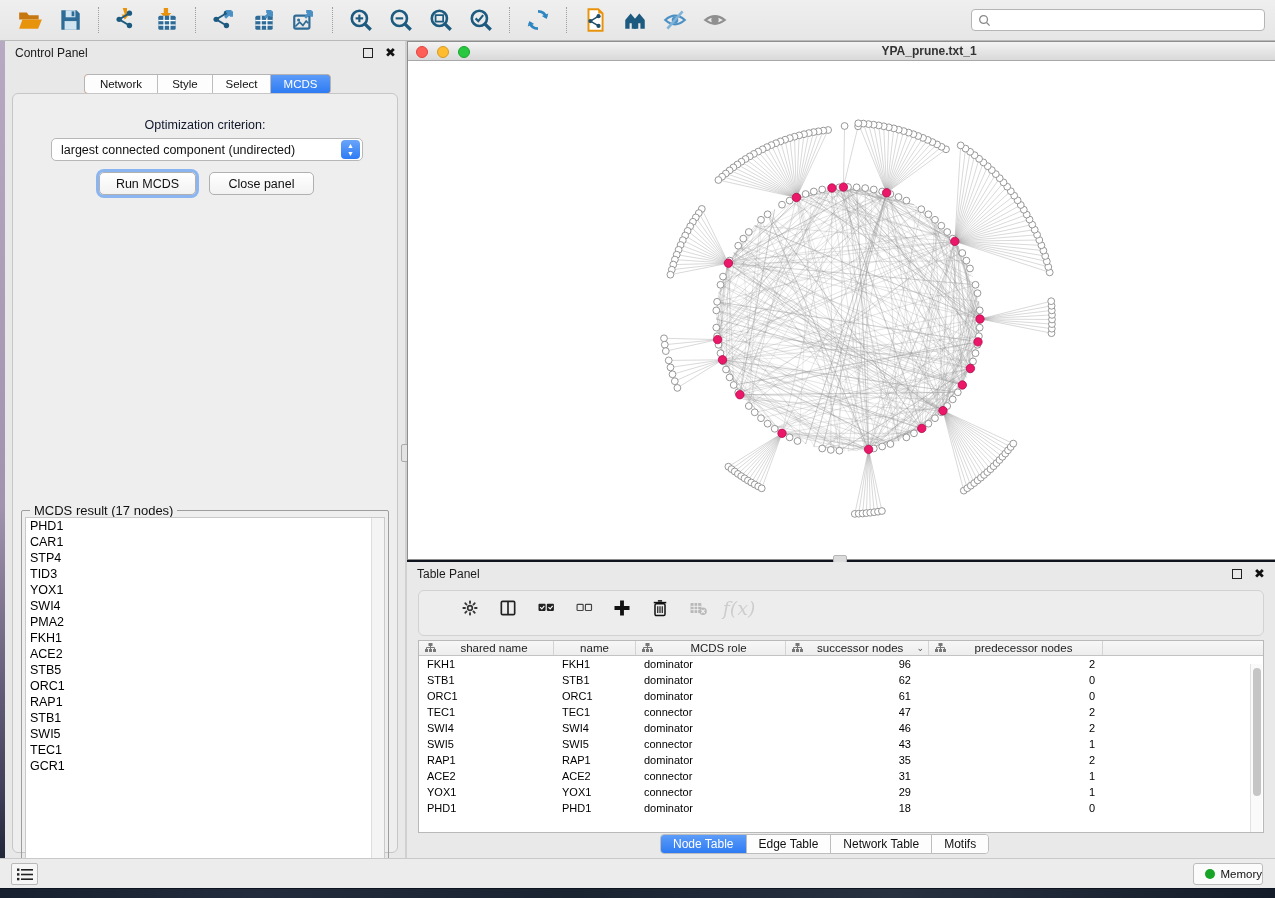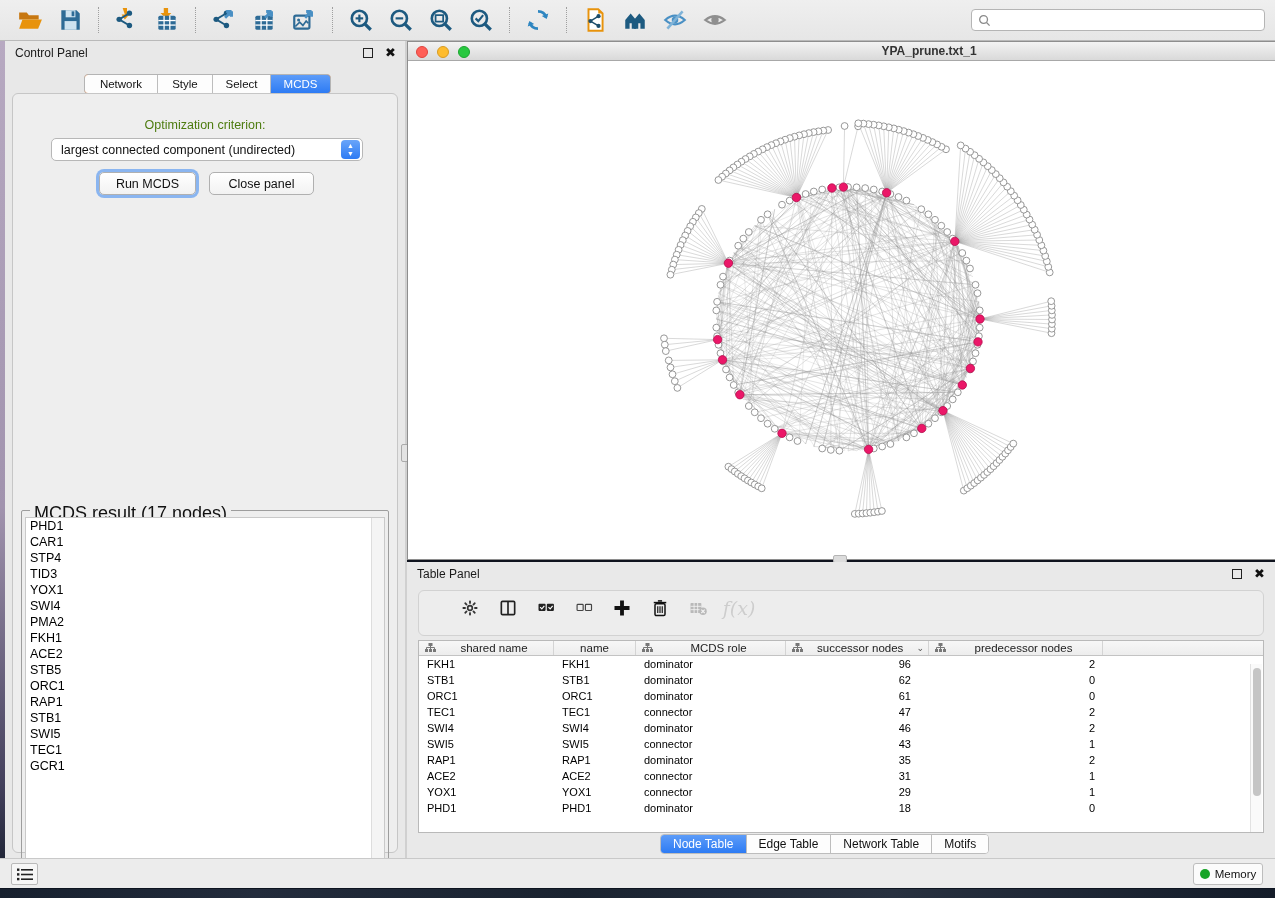--- a/index.html
+++ b/index.html
@@ -35,36 +35,36 @@
   .float-ico { width:10px; height:10px; border:1.5px solid #222; margin-right:12px; }
   .close-ico { font-size:13px; font-weight:bold; color:#111; line-height:10px; }
   #cp-tabs { position:absolute; left:79px; top:33px; height:20px; display:flex;
     border:1px solid #b4b4b4; border-radius:4px; overflow:hidden; background:#f97316; }
   .seg { display:flex; align-items:center; justify-content:center; font-size:11.5px; color:#111;
     border-right:1px solid #bdbdbd; background:#fdfdfd; cursor:default; }
   .seg:last-child { border-right:none; }
   .seg.sel { background:linear-gradient(#5d9cf8,#2d7bf4); color:#fff; }
   #cp-inner { position:absolute; left:7px; top:52px; width:386px; height:760px;
     background:#eeeeee; border:1px solid #c6c6c6; border-radius:6px; }
-  #criterion-label { position:absolute; left:0; top:24px; width:100%; text-align:center; font-size:12.5px; color:#4d7c0f; }
+  #criterion-label { position:absolute; left:0; top:24px; width:100%; text-align:center; font-size:12.5px; color:#0f172a; }
   #criterion-select { position:absolute; left:38px; top:44px; width:312px; height:23px; background:#fff;
     border:1px solid #b7b7b7; border-radius:5px; display:flex; align-items:center; font-size:12.5px; color:#111; }
   #criterion-select .val { flex:1; padding-left:9px; white-space:nowrap; overflow:hidden; }
   #criterion-select .stepper { width:19px; height:19px; margin-right:2px; border-radius:4px;
     background:linear-gradient(#6aa5f9,#2d7bf4); color:#fff; font-size:7px; line-height:8px;
     display:flex; flex-direction:column; align-items:center; justify-content:center; }
   .push-btn { position:absolute; top:78px; height:23px; background:linear-gradient(#ffffff,#f2f2f2);
     border:1px solid #b0b0b0; border-radius:5px; font-size:12.5px; color:#111;
     display:flex; align-items:center; justify-content:center; cursor:default; }
   #run-btn { left:86px; width:97px; box-shadow:0 0 0 3px rgba(120,170,240,.85); }
   #closepanel-btn { left:196px; width:105px; }
   #mcds-result { position:absolute; left:8px; top:416px; width:368px; height:368px;
     border:1px solid #9d9d9d; border-radius:2px; }
   #mcds-result-legend { position:absolute; left:8px; top:-8px; background:#eeeeee; padding:0 4px;
-    font-size:18px; color:#111; }
+    font-size:13px; color:#111; }
   #mcds-list { position:absolute; left:3px; top:6px; right:3px; bottom:3px; background:#fff;
     border:1px solid #c9c9c9; overflow:hidden; }
   #mcds-scroll { position:absolute; right:0; top:0; width:13px; height:100%; background:#f4f4f4; border-left:1px solid #ddd; }
   .mcds-item { font-size:12.5px; color:#000; line-height:16px; padding-left:4px; }
 
   
   #network-window { position:absolute; left:407px; top:41px; width:1044px; height:519px;
     border:1px solid #8e8e8e; background:#fff; }
   #net-titlebar { height:19px; background:linear-gradient(#f3f3f3,#d9d9d9); border-bottom:1px solid #a8a8a8;
     position:relative; display:flex; align-items:center; justify-content:center; }
@@ -105,21 +105,21 @@
   #tp-tabs { position:absolute; left:253px; top:272px; height:20px; display:flex;
     border:1px solid #bdbdbd; border-radius:4px; overflow:hidden; background:#fff; }
   #tp-tabs .seg { font-size:12px; padding:8px 12px; }
 
   
   #status-bar { position:absolute; left:0; top:858px; width:1275px; height:30px;
     background:#ececec; border-top:1px solid #c9c9c9; }
   #list-btn { position:absolute; left:11px; top:4px; width:27px; height:22px; background:#f6f6f6;
     border:1px solid #b9b9b9; border-radius:2px; display:flex; align-items:center; justify-content:center; }
   #memory-btn { position:absolute; right:12px; top:4px; width:70px; height:22px; background:#fbfbfb;
-    border:1px solid #bdbdbd; border-radius:3px; display:flex; align-items:center; justify-content:center;
+    border:1px solid #bdbdbd; border-radius:3px; display:flex; align-items:center; justify-content:flex-end;
     gap:5px; font-size:11.5px; color:#111; }
   #memory-dot { width:10px; height:10px; border-radius:50%; }
 </style>
 </head>
 <body>
 
 <div id="app">
 
   <div id="toolbar">
 

